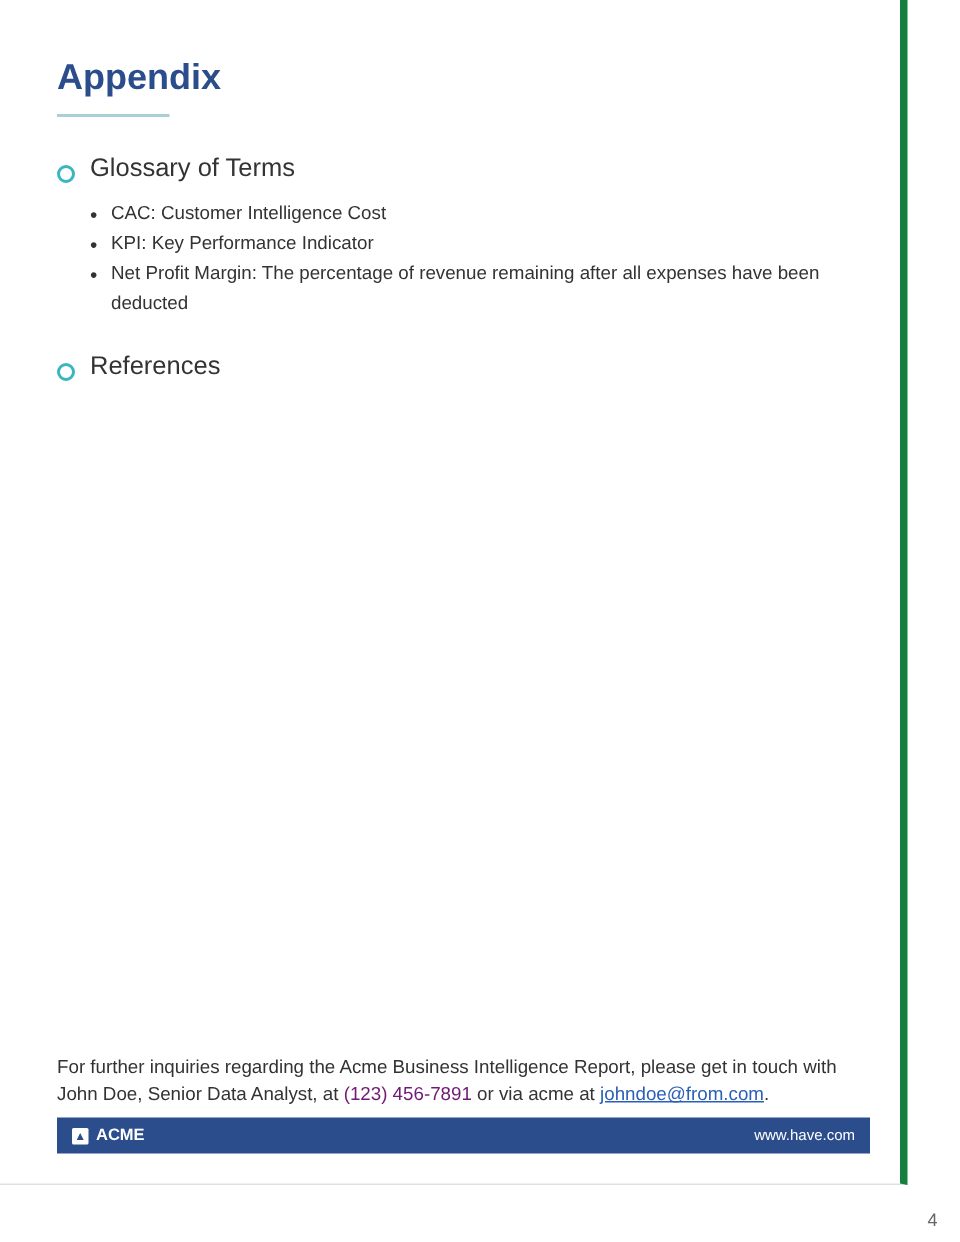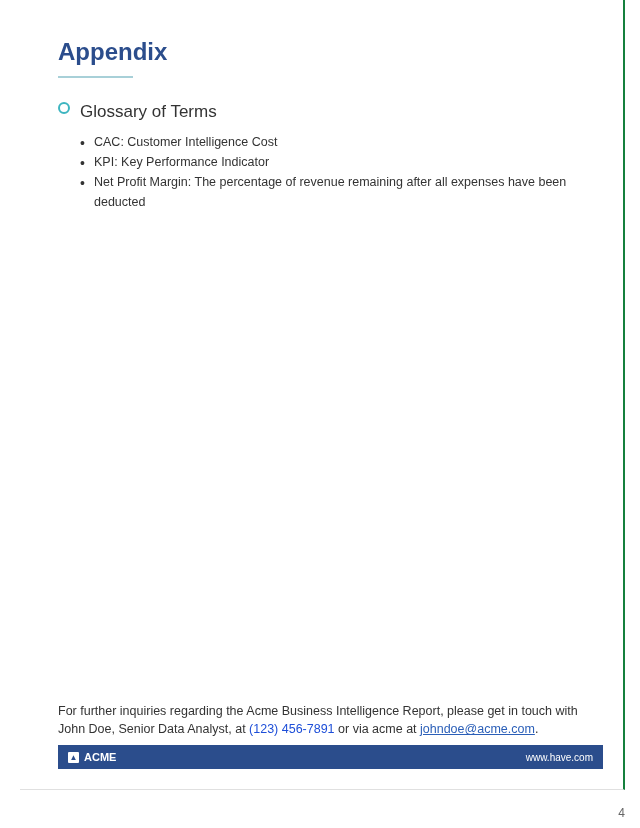--- a/index.html
+++ b/index.html
@@ -10,45 +10,44 @@
     body {
       font-family: -apple-system, BlinkMacSystemFont, 'Segoe UI', Arial, sans-serif;
       background: #fff;
       width: 640px;
       height: 828px;
       position: relative;
     }
     .page-container {
       width: 605px;
       height: 790px;
-      border-right: 2px solid #15803d;
+      border-right: 5px solid #15803d;
       border-bottom: 1px solid #e0e0e0;
       position: relative;
       background: #fff;
       overflow: hidden;
-      margin-left: 20px;
     }
     .content {
       padding: 38px 38px 0 38px;
     }
     .appendix-title {
       color: #2b4d8c;
       font-size: 24px;
       font-weight: 600;
       margin-bottom: 10px;
     }
     .title-underline {
       width: 75px;
       height: 2px;
       background: #a8d0d8;
       margin-bottom: 24px;
     }
     .section-header {
       display: flex;
-      align-items: flex-start;
+      align-items: flex-end;
       margin-bottom: 10px;
     }
     .circle-icon {
       width: 12px;
       height: 12px;
       border: 2.5px solid #3db5c0;
       border-radius: 50%;
       margin-right: 10px;
       flex-shrink: 0;
     }
@@ -79,21 +78,21 @@
     .footer-contact {
       position: absolute;
       bottom: 50px;
       left: 38px;
       right: 38px;
       font-size: 12.5px;
       color: #333;
       line-height: 1.5;
     }
     .contact-link {
-      color: #1d4ed8;
+      color: #701a75;
       text-decoration: none;
     }
     .contact-email {
       color: #2b5fb8;
       text-decoration: underline;
     }
     .footer-bar {
       position: absolute;
       bottom: 20px;
       left: 38px;
@@ -159,24 +158,28 @@
     <div class="section-header">
       <span class="circle-icon"></span>
       <span class="section-title">Glossary of Terms</span>
     </div>
     <ul class="bullet-list">
       <li>CAC: Customer Intelligence Cost</li>
       <li>KPI: Key Performance Indicator</li>
       <li>Net Profit Margin: The percentage of revenue remaining after all expenses have been deducted</li>
     </ul>
 
+    <div class="section-header">
+      <span class="circle-icon"></span>
+      <span class="section-title">References</span>
+    </div>
   </div>
 
   <div class="footer-contact">
-    <span>For further inquiries regarding the Acme Business Intelligence Report, please get in touch with John Doe, Senior Data Analyst, at </span><a class="contact-link">(123) 456-7891</a><span> or via acme at </span><a class="contact-email">johndoe@acme.com</a><span>.</span>
+    <span>For further inquiries regarding the Acme Business Intelligence Report, please get in touch with John Doe, Senior Data Analyst, at </span><a class="contact-link">(123) 456-7891</a><span> or via acme at </span><a class="contact-email">johndoe@from.com</a><span>.</span>
   </div>
 
   <div class="footer-bar">
     <div class="footer-logo">
       <span class="logo-square">▲</span>
       <span>ACME</span>
     </div>
     <span class="footer-url">www.have.com</span>
   </div>
 </div>

